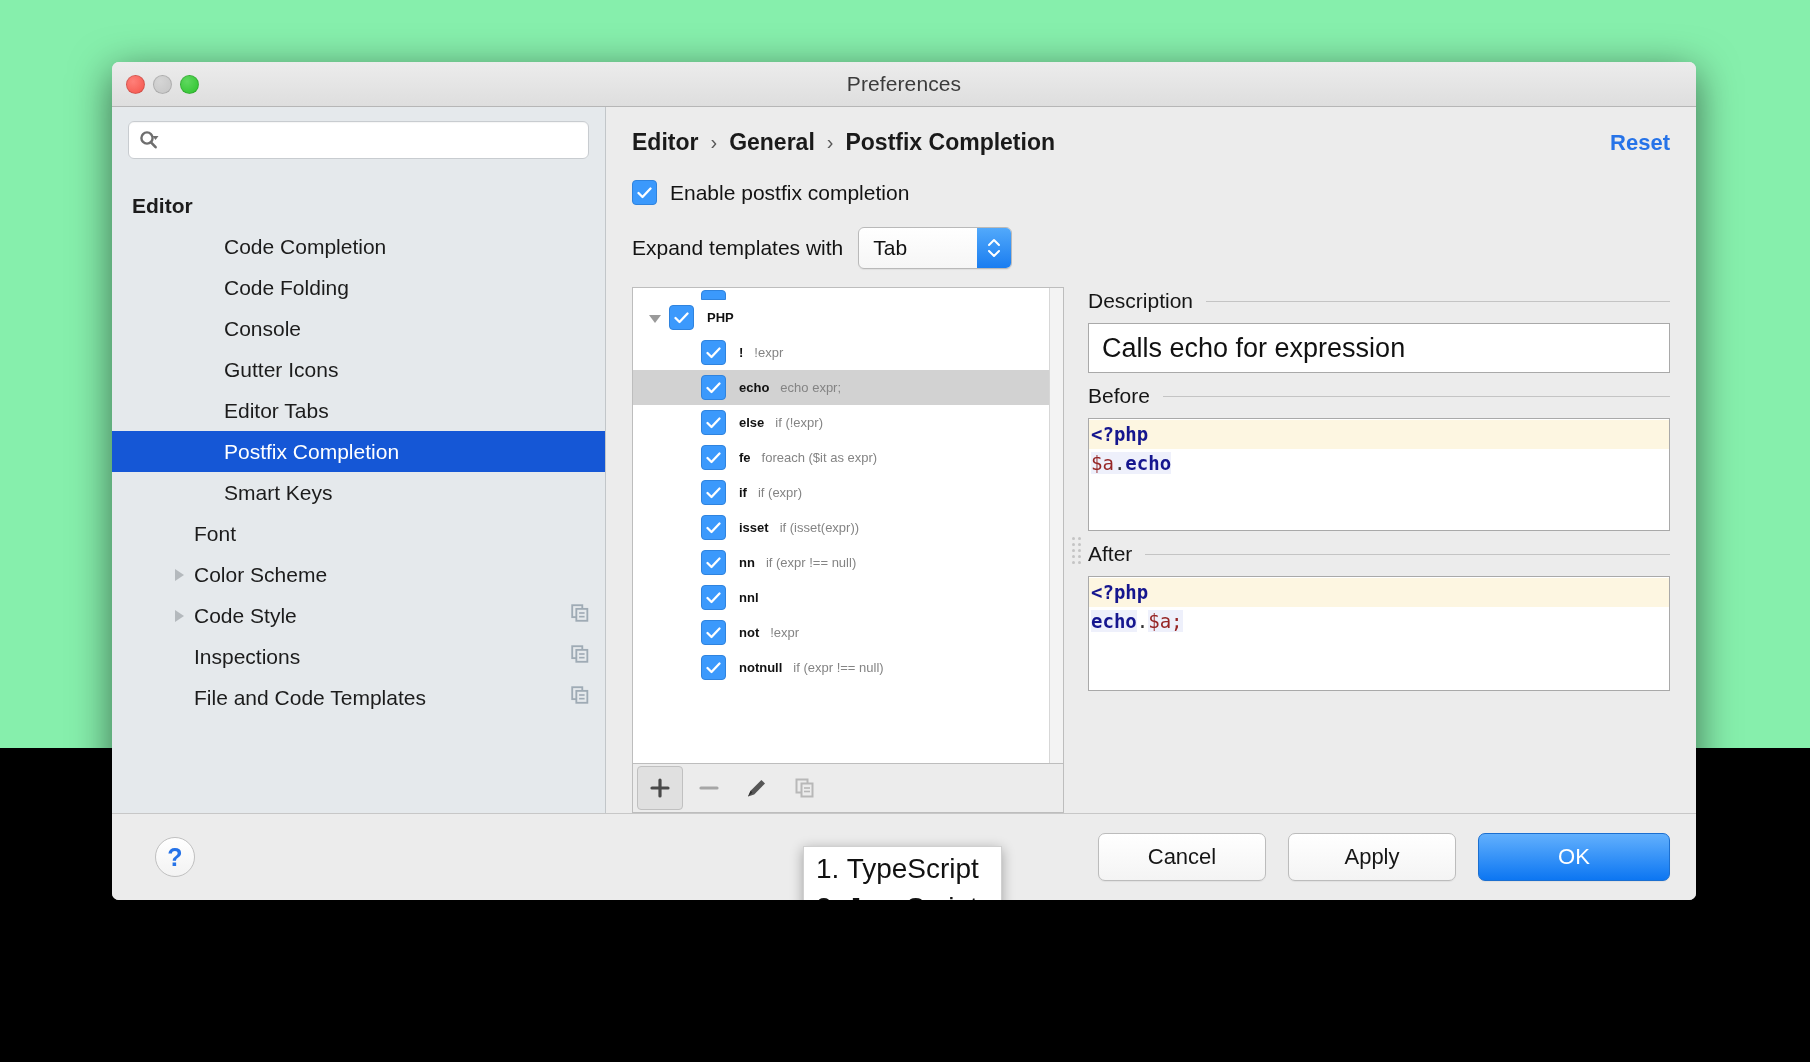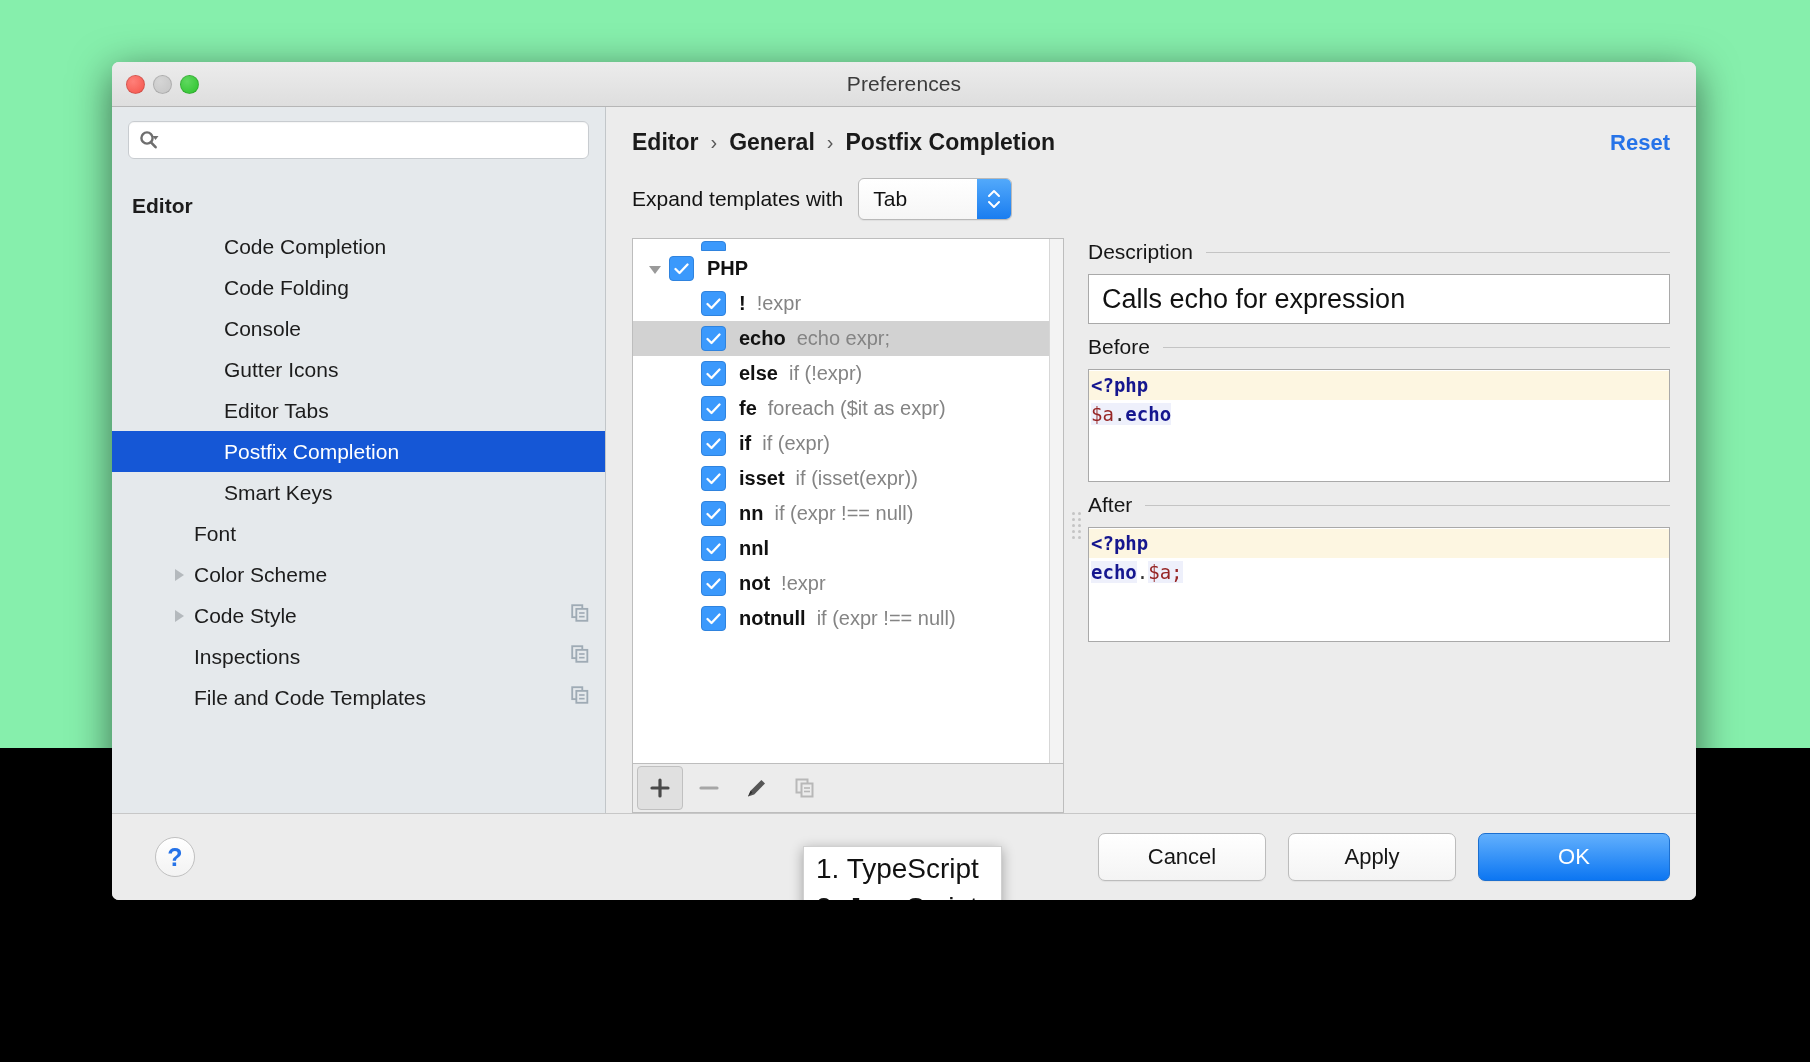--- a/index.html
+++ b/index.html
@@ -226,21 +226,21 @@
     background: #ffffff;
     border: 1px solid #bdbdbd;
     border-bottom: none;
     overflow: hidden;
     position: relative;
   }
   .tmpl-row {
     height: 35px;
     display: flex;
     align-items: center;
-    font-size: 20px;
+    font-size: 13px;
     padding-right: 8px;
     white-space: nowrap;
   }
   .tmpl-row.group { padding-left: 8px; }
   .tmpl-row.child { padding-left: 68px; }
   .tmpl-row.sel { background: #d2d2d2; }
   .tmpl-row .gtw { width: 28px; flex: 0 0 28px; display: flex; align-items: center; justify-content: center; }
   .tmpl-row .key { font-weight: bold; color: #111; }
   .tmpl-row .desc { color: #848484; margin-left: 11px; font-weight: normal; }
   .partial-row { height: 12px; overflow: hidden; display: flex; align-items: flex-end; padding-left: 68px; }
@@ -512,20 +512,28 @@
 
         <div class="breadcrumb">
           <span>Editor</span>
           <span class="sep">›</span>
           <span>General</span>
           <span class="sep">›</span>
           <span>Postfix Completion</span>
           <span class="reset-link">Reset</span>
         </div>
 
+        <div class="check-row">
+          <span class="cb">
+            <svg width="15" height="12" viewBox="0 0 15 12">
+                <polyline points="1.5,6 5.5,10 13.5,1.5" fill="none" stroke="#ffffff" stroke-width="2.3" stroke-linecap="round" stroke-linejoin="round"></polyline>
+              </svg>
+          </span>
+          <span>Enable postfix completion</span>
+        </div>
 
         <div class="expand-row">
           <span>Expand templates with</span>
           <div class="combo">
             <span class="val">Tab</span>
             <span class="stepper">
               <svg width="14" height="9" viewBox="0 0 14 9">
                   <polyline points="2,7 7,2 12,7" fill="none" stroke="#ffffff" stroke-width="2" stroke-linecap="round" stroke-linejoin="round"></polyline>
                 </svg>
               <svg width="14" height="9" viewBox="0 0 14 9">

